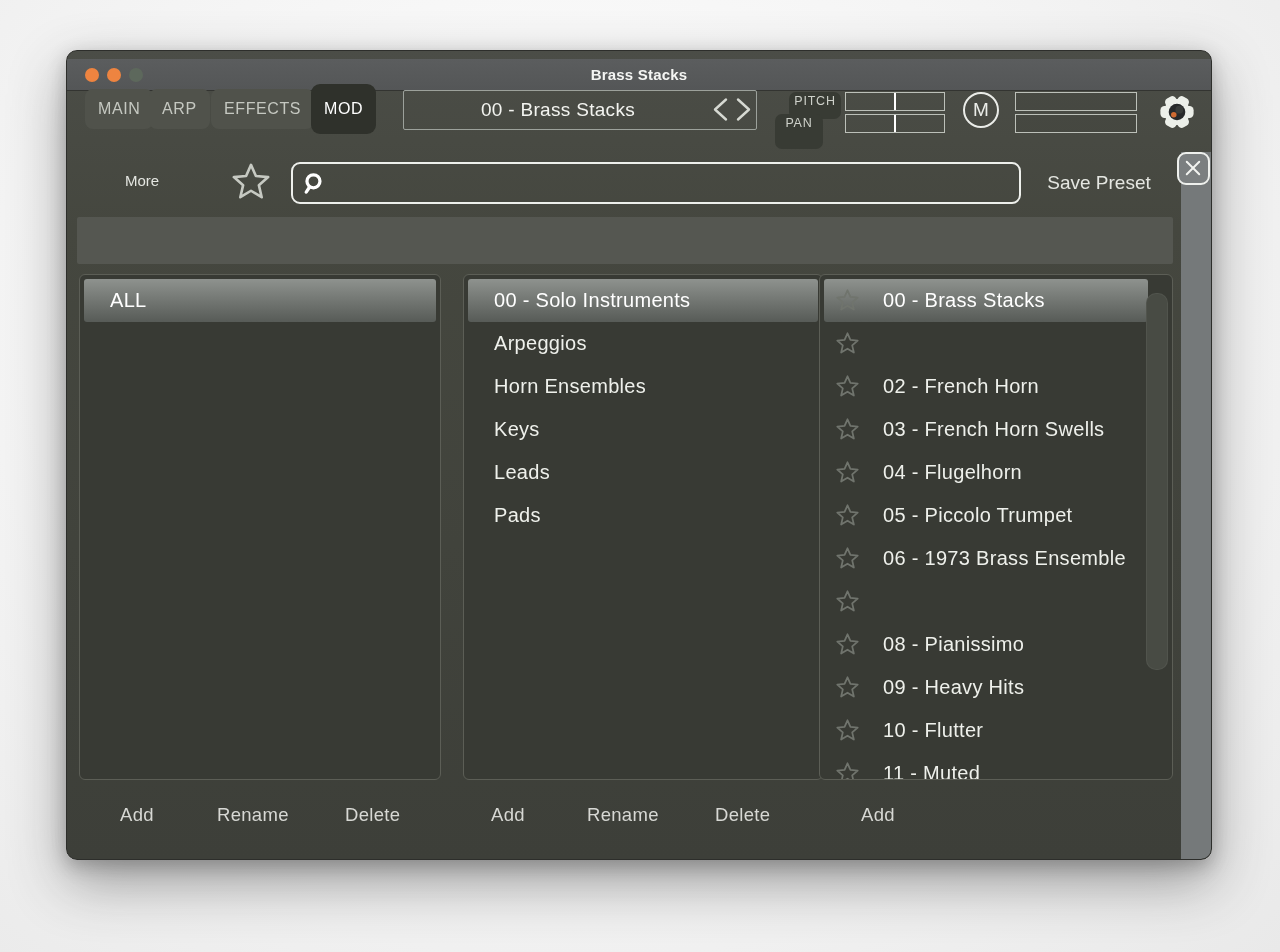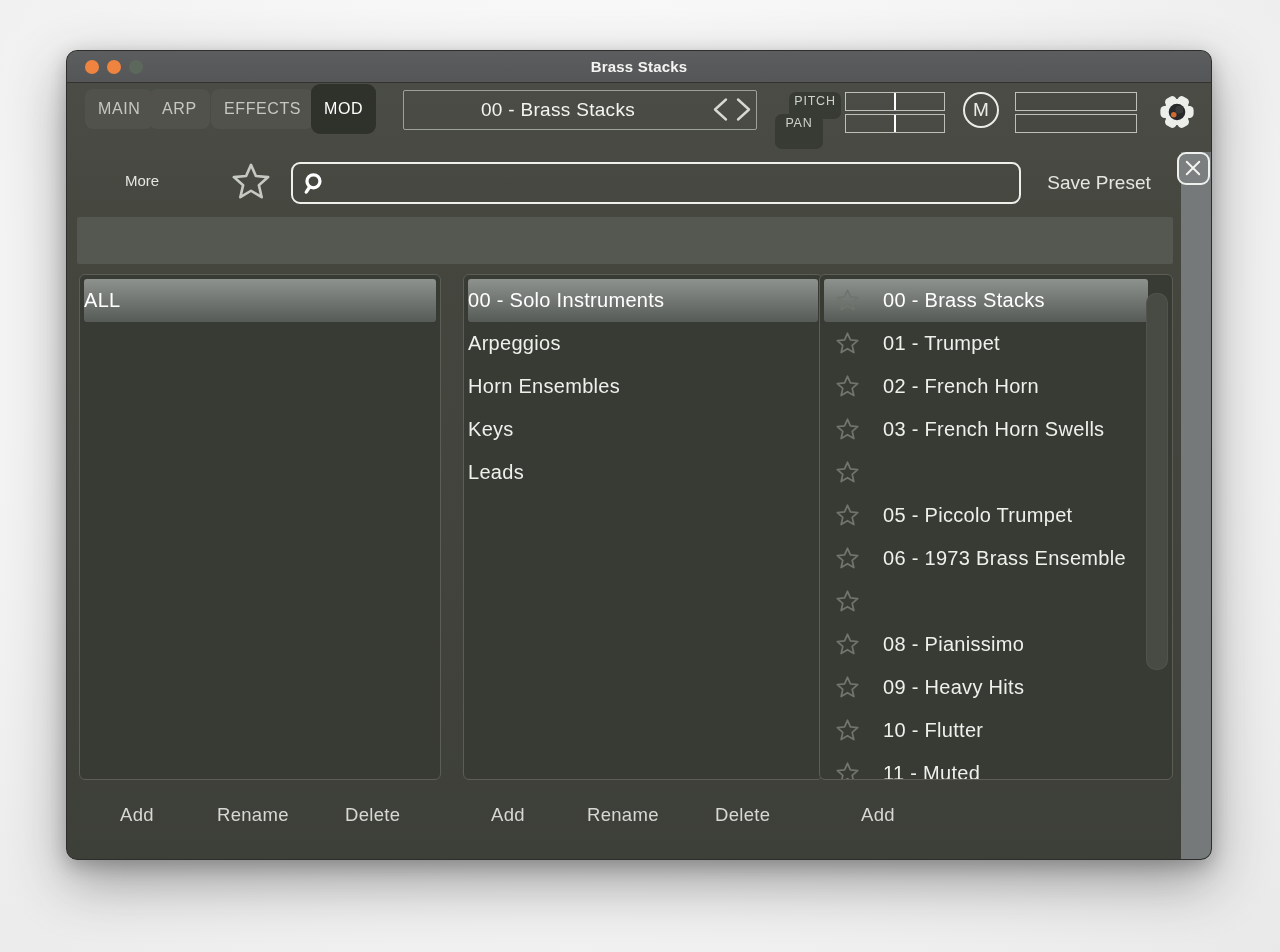--- a/index.html
+++ b/index.html
@@ -11,21 +11,21 @@
   }
   .window{
     position:absolute;left:66px;top:50px;width:1144px;height:808px;
     border-radius:11px;overflow:hidden;
     background:linear-gradient(180deg,#4b4d47 0%,#45473f 22%,#3d3f39 100%);
     box-shadow:0 22px 55px rgba(50,50,50,.45),0 6px 18px rgba(50,50,50,.28);
     border:1px solid #2d2e2b;
   }
   
   .titlebar{
-    position:absolute;left:0;top:0;right:0;height:31px;
+    position:absolute;left:0;top:8px;right:0;height:31px;
     background:linear-gradient(180deg,#5b5d5e,#545657);
     border-bottom:1px solid #333431;
     padding-left:48px;
   }
   .titlebar .title{
     position:absolute;left:0;right:0;top:0;height:31px;line-height:31px;
     text-align:center;color:#f4f5f3;font-size:15px;font-weight:bold;letter-spacing:.2px;
   }
   .lights{position:absolute;left:18px;top:9px;display:flex;gap:8px;}
   .light{width:14px;height:14px;border-radius:50%;}
@@ -121,21 +121,21 @@
     background:#383a34;border:1px solid #5c5e56;border-radius:6px;overflow:hidden;
   }
   .panel.p1{left:12px;width:362px;}
   .panel.p2{left:396px;width:360px;}
   .panel.p3{left:752px;width:354px;}
   .row{
     height:43px;line-height:43px;color:#eef0eb;font-size:20px;
     margin-left:4px;width:calc(100% - 8px);letter-spacing:.3px;
   }
   .row.first{margin-top:4px;}
-  .row .row-label{padding-left:0;}
+  .row .row-label{padding-left:26px;}
   .row.selected{
     background:linear-gradient(180deg,#8e928e 0%,#575b57 100%);
     border-radius:3px;color:#ffffff;
   }
   .panel.p3 .row{display:flex;align-items:center;width:calc(100% - 30px);}
   .panel.p3 .row.selected{width:324px;}
   .panel.p3 .row .star{width:25px;height:25px;margin-left:11px;flex:0 0 auto;color:#70746d;}
   .panel.p3 .row .row-label{padding-left:23px;white-space:nowrap;}
   .scroll-thumb{
     position:absolute;right:4px;top:18px;width:20px;height:375px;border-radius:10px;
@@ -241,51 +241,52 @@
     </div>
 
     <div class="panel p2">
       <div class="row first selected">
         <span class="row-label">00 - Solo Instruments</span>
       </div>
       <div class="row"><span class="row-label">Arpeggios</span></div>
       <div class="row"><span class="row-label">Horn Ensembles</span></div>
       <div class="row"><span class="row-label">Keys</span></div>
       <div class="row"><span class="row-label">Leads</span></div>
+      <div class="row"><span class="row-label">Pads</span></div>
     </div>
 
     <div class="panel p3">
       <div class="row first selected">
         <svg class="star" viewBox="0 0 24 24">
             <path d="M12 2.2 L14.8 8.6 L21.8 9.2 L16.5 13.8 L18.1 20.7 L12 17 L5.9 20.7 L7.5 13.8 L2.2 9.2 L9.2 8.6 Z" fill="none" stroke="currentColor" stroke-width="1.7" stroke-linejoin="round"></path>
           </svg>
         <span class="row-label">00 - Brass Stacks</span>
       </div>
       <div class="row">
         <svg class="star" viewBox="0 0 24 24">
             <path d="M12 2.2 L14.8 8.6 L21.8 9.2 L16.5 13.8 L18.1 20.7 L12 17 L5.9 20.7 L7.5 13.8 L2.2 9.2 L9.2 8.6 Z" fill="none" stroke="currentColor" stroke-width="1.7" stroke-linejoin="round"></path>
           </svg>
-        <span class="row-label">01 - Trumpet</span>
       </div>
       <div class="row">
         <svg class="star" viewBox="0 0 24 24">
             <path d="M12 2.2 L14.8 8.6 L21.8 9.2 L16.5 13.8 L18.1 20.7 L12 17 L5.9 20.7 L7.5 13.8 L2.2 9.2 L9.2 8.6 Z" fill="none" stroke="currentColor" stroke-width="1.7" stroke-linejoin="round"></path>
           </svg>
         <span class="row-label">02 - French Horn</span>
       </div>
       <div class="row">
         <svg class="star" viewBox="0 0 24 24">
             <path d="M12 2.2 L14.8 8.6 L21.8 9.2 L16.5 13.8 L18.1 20.7 L12 17 L5.9 20.7 L7.5 13.8 L2.2 9.2 L9.2 8.6 Z" fill="none" stroke="currentColor" stroke-width="1.7" stroke-linejoin="round"></path>
           </svg>
         <span class="row-label">03 - French Horn Swells</span>
       </div>
       <div class="row">
         <svg class="star" viewBox="0 0 24 24">
             <path d="M12 2.2 L14.8 8.6 L21.8 9.2 L16.5 13.8 L18.1 20.7 L12 17 L5.9 20.7 L7.5 13.8 L2.2 9.2 L9.2 8.6 Z" fill="none" stroke="currentColor" stroke-width="1.7" stroke-linejoin="round"></path>
           </svg>
+        <span class="row-label">04 - Flugelhorn</span>
       </div>
       <div class="row">
         <svg class="star" viewBox="0 0 24 24">
             <path d="M12 2.2 L14.8 8.6 L21.8 9.2 L16.5 13.8 L18.1 20.7 L12 17 L5.9 20.7 L7.5 13.8 L2.2 9.2 L9.2 8.6 Z" fill="none" stroke="currentColor" stroke-width="1.7" stroke-linejoin="round"></path>
           </svg>
         <span class="row-label">05 - Piccolo Trumpet</span>
       </div>
       <div class="row">
         <svg class="star" viewBox="0 0 24 24">
             <path d="M12 2.2 L14.8 8.6 L21.8 9.2 L16.5 13.8 L18.1 20.7 L12 17 L5.9 20.7 L7.5 13.8 L2.2 9.2 L9.2 8.6 Z" fill="none" stroke="currentColor" stroke-width="1.7" stroke-linejoin="round"></path>

